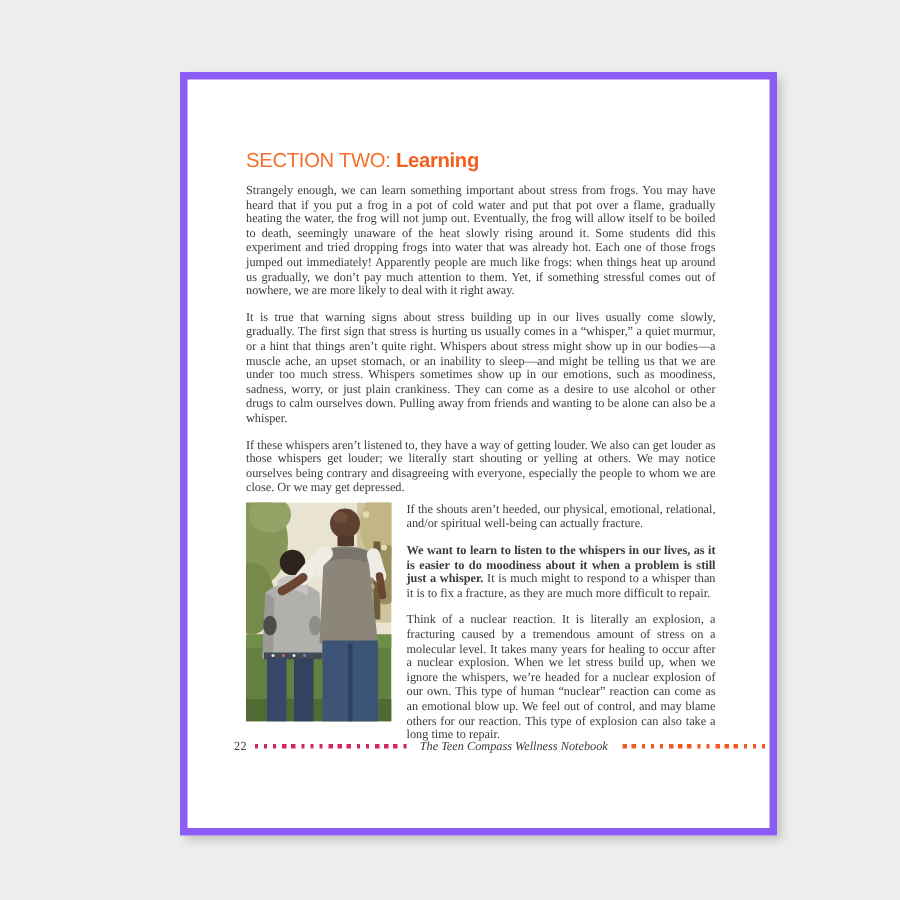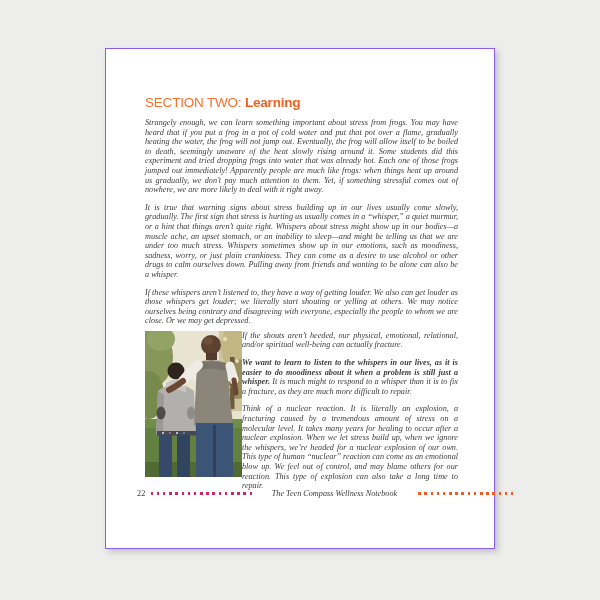--- a/index.html
+++ b/index.html
@@ -3,62 +3,61 @@
 <meta charset="utf-8">
 <style>
   html,body{margin:0;padding:0;}
   body{
     width:600px;height:600px;position:relative;
     background:#ededeb;
     font-family:"Liberation Serif", serif;
     overflow:hidden;
   }
   .page{
-    position:absolute;left:105px;top:48px;
+    position:absolute;left:120px;top:48px;
     width:388px;height:499px;
     background:#ffffff;
-    border:1px solid #8b5cf6;
+    border:5px solid #8b5cf6;
     box-shadow:3px 3px 6px rgba(0,0,0,0.18);
   }
   .content{
     position:absolute;left:39px;right:36px;top:0;
   }
   .heading{
     margin:0;padding-top:46px;
     font-family:"Liberation Sans", sans-serif;
     font-size:13.5px;line-height:16px;
     letter-spacing:-0.2px;
   }
   .heading .prefix{color:#f4702e;font-weight:400;}
   .heading .title{color:#f2601f;font-weight:700;}
   p.body-text{
     margin:0 0 8px 0;
     font-size:8.2px;line-height:9.6px;
     color:#3b3b3b;
     text-align:justify;
-    font-style:italic;
   }
   p.first{margin-top:7px;}
   p.last{margin-bottom:0;}
   .media-row{
-    display:flex;margin-top:5px;
+    display:flex;gap:10px;margin-top:5px;
   }
   .photo{
     flex:0 0 auto;width:97px;height:146px;display:block;
   }
   .side-col{flex:1 1 auto;}
   .bold-lead{font-weight:700;}
   .footer{
     position:absolute;left:31px;right:30px;top:440px;
     display:flex;align-items:center;
     font-size:8.2px;color:#3a3a3a;
   }
   .footer .page-num{font-family:"Liberation Serif", serif;letter-spacing:0.2px;}
   .footer .book-title{
-    font-style:italic;margin:0 16px;white-space:nowrap;
+    font-style:italic;margin:0 5px;white-space:nowrap;
   }
   .dots{display:flex;align-items:center;margin-left:5px;}
   .dot{width:2.5px;height:2.5px;margin-right:3.7px;display:inline-block;}
   .dot.pink{background:#d2265e;}
   .dot.orange{background:#f15a22;}
 </style>
 </head>
 <body>
 
 <div class="page">

